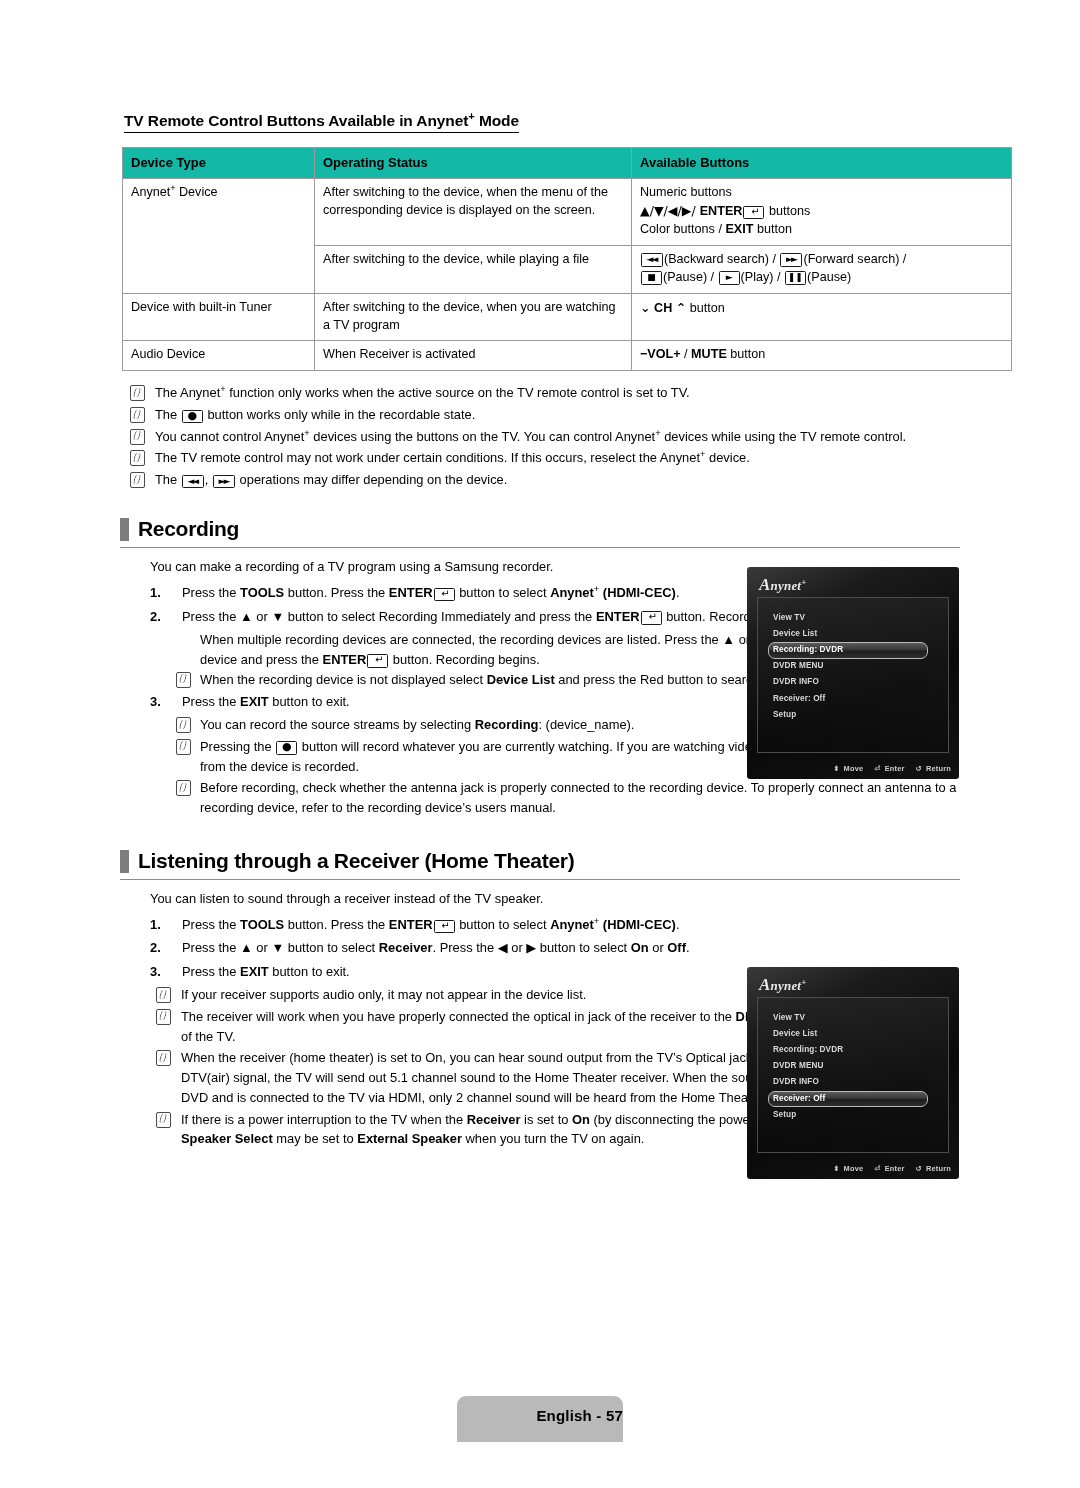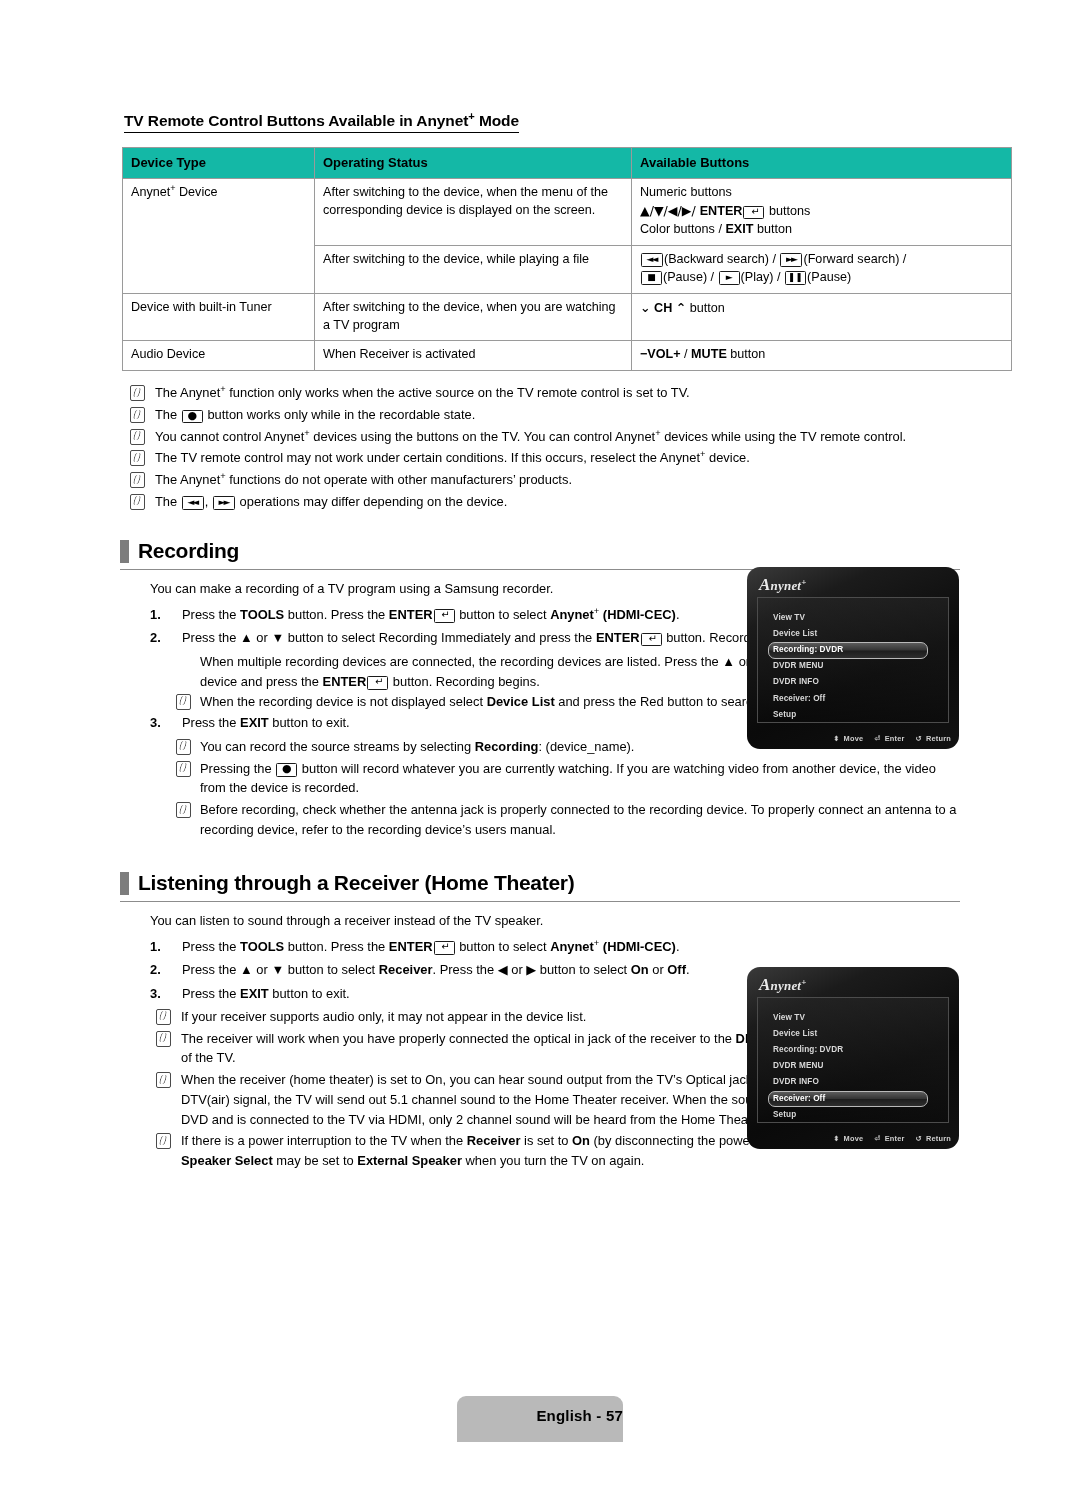--- a/index.html
+++ b/index.html
@@ -175,26 +175,26 @@
   .key.enter { font-size: 10px; letter-spacing: -1px; padding: 0 1px 0 3px; }
   .key.rec   { font-size: 11px; line-height: 9px; }
   .key.wide  { letter-spacing: -2px; padding-right: 3px; }
   .arrowset { font-family: "DejaVu Sans", sans-serif; letter-spacing: 0px; }
   .chev { font-family: "DejaVu Sans", sans-serif; font-weight: bold; }
 
   
   .tvshot {
     position: absolute;
     width: 212px;
-    height: 182px;
+    height: 212px;
     background: linear-gradient(155deg,#3a3a3a 0%, #1b1b1b 22%, #0a0a0a 60%, #121212 100%);
     box-sizing: border-box;
     padding: 0;
     overflow: hidden;
-    border-radius: 13px;
+    border-radius: 3px;
   }
   .tv-brand {
     position: absolute;
     left: 12px;
     top: 10px;
     font-family: "Liberation Serif", serif;
     font-style: italic;
     font-weight: bold;
     font-size: 13px;
     color: #e9e9e9;
@@ -323,21 +323,20 @@
         </tr>
       </tbody>
     </table>
 
     
     <div class="notes" id="top-notes">
         <div class="note"><span class="note-icon"></span><span>The Anynet</span><span class="sup">+</span><span> function only works when the active source on the TV remote control is set to TV.</span></div>
         <div class="note"><span class="note-icon"></span><span>The </span><span class="key rec">●</span><span> button works only while in the recordable state.</span></div>
         <div class="note"><span class="note-icon"></span><span>You cannot control Anynet</span><span class="sup">+</span><span> devices using the buttons on the TV. You can control Anynet</span><span class="sup">+</span><span> devices while using the TV remote control.</span></div>
         <div class="note"><span class="note-icon"></span><span>The TV remote control may not work under certain conditions. If this occurs, reselect the Anynet</span><span class="sup">+</span><span> device.</span></div>
-        <div class="note"><span class="note-icon"></span><span>The Anynet</span><span class="sup">+</span><span> functions do not operate with other manufacturers’ products.</span></div>
         <div class="note"><span class="note-icon"></span><span>The </span><span class="key wide">◄◄</span><span>, </span><span class="key wide">►►</span><span> operations may differ depending on the device.</span></div>
       </div>
 
     
     <div style="margin-top:26px;">
       <div class="section-head">Recording</div>
       <div class="intro">You can make a recording of a TV program using a Samsung recorder.</div>
       <div class="steps" id="recording-steps">
           <div class="step"><span class="step-num">1.</span><span>Press the </span><b>TOOLS</b><span> button. Press the </span><b>ENTER</b><span class="key enter">↵</span><span> button to select </span><b>Anynet</b><b class="sup">+</b><b> (HDMI-CEC)</b><span>.</span></div>
           <div class="step"><span class="step-num">2.</span><span>Press the ▲ or ▼ button to select Recording Immediately and press the </span><b>ENTER</b><span class="key enter">↵</span><span> button. Recording begins.</span></div>

